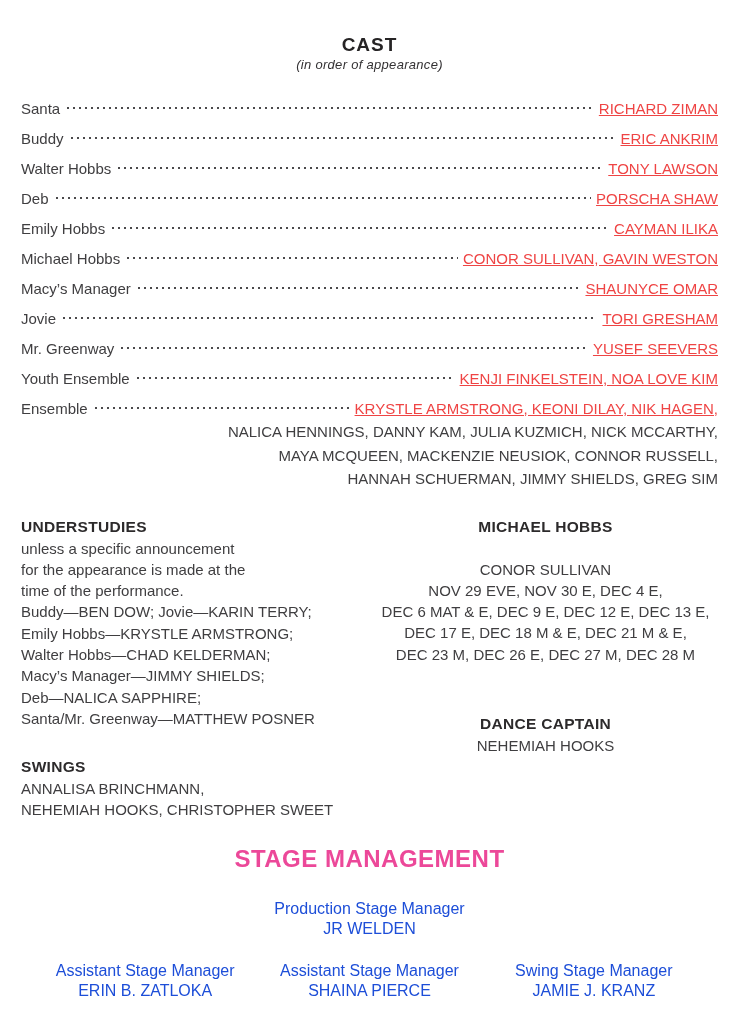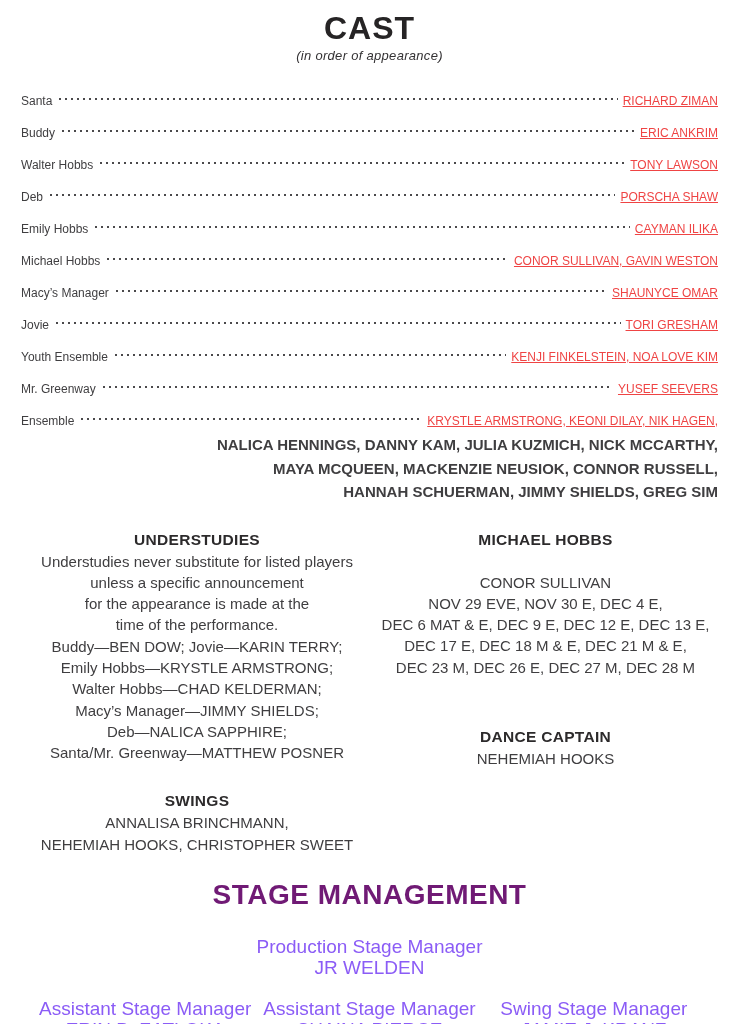--- a/index.html
+++ b/index.html
@@ -7,53 +7,53 @@
   body {
     width: 739px; height: 1024px;
     font-family: "Liberation Sans", sans-serif;
     color: #3f3e40;
     overflow: hidden;
   }
   .page { width: 739px; height: 1024px; padding: 10px 21px 0 21px; }
 
   
   .header { text-align: center; }
-  .title { font-size: 32px; font-weight: 700; color: #262425; letter-spacing: 1px; }
+  .title { font-size: 19px; font-weight: 700; color: #262425; letter-spacing: 1px; margin-top: 24px; }
   .subtitle { font-size: 13px; font-style: italic; color: #333133; margin-top: 1px; letter-spacing: 0.3px; }
 
   
   .cast-list { margin-top: 18px; }
-  .cast-row { display: flex; align-items: baseline; font-size: 12px; line-height: 23.5px; }
+  .cast-row { display: flex; align-items: baseline; font-size: 15px; line-height: 23.5px; }
   .cast-row .role { white-space: nowrap; color: #3f3e40; }
   .cast-row .dots {
     flex: 1 1 auto; height: 23.5px; margin: 0 5px;
     background-image: radial-gradient(circle, #4a494b 1.05px, rgba(0,0,0,0) 1.3px);
     background-size: 6px 4px; background-repeat: repeat-x;
     background-position: left bottom 4px;
   }
   .cast-row .names { white-space: nowrap; color: #ef4444; text-decoration: underline; }
-  .ens-cont { text-align: right; font-size: 15px; line-height: 23.5px; color: #3f3e40; font-weight: bold; }
+  .ens-cont { text-align: right; font-size: 15px; line-height: 23.5px; color: #3f3e40; }
 
   
   .cols { display: flex; margin-top: 25px; }
-  .col-left { width: 352px; text-align: center; }
+  .col-left { width: 352px; }
   .col-right { flex: 1; text-align: center; }
   .sec-head { font-size: 15.5px; font-weight: 700; color: #2c2a2b; line-height: 22px; letter-spacing: 0.3px; }
   .note-line, .assign-line, .swing-line, .date-line, .perf-name, .dc-name { font-size: 15px; line-height: 21.3px; color: #3f3e40; }
   .assign-block { }
   .swings-block { margin-top: 27px; }
   .perf-block { margin-top: 0; }
   .perf-gap { height: 21px; }
   .dance-captain { margin-top: 48px; }
 
   
   .stage-mgmt { margin-top: 24px; text-align: center; }
-  .sm-title { font-size: 28px; font-weight: 700; color: #701a75; letter-spacing: 0.5px; }
+  .sm-title { font-size: 24px; font-weight: 700; color: #ec4899; letter-spacing: 0.5px; }
   .sm-prod { margin-top: 26px; }
-  .sm-role, .sm-name { font-size: 19px; line-height: 20.5px; color: #8b5cf6; }
+  .sm-role, .sm-name { font-size: 16px; line-height: 20.5px; color: #1d4ed8; }
   .sm-cols { display: flex; margin-top: 21px; padding: 0 12px; }
   .sm-col { flex: 1; text-align: center; }
 </style>
 </head>
 <body>
 
 <div class="page">
 
   <div class="header">
     <div class="title">CAST</div>
@@ -95,44 +95,43 @@
       <span class="role">Macy’s Manager</span>
       <span class="dots"></span>
       <span class="names">SHAUNYCE OMAR</span>
     </div>
     <div class="cast-row">
       <span class="role">Jovie</span>
       <span class="dots"></span>
       <span class="names">TORI GRESHAM</span>
     </div>
     <div class="cast-row">
+      <span class="role">Mr. Greenway</span>
+      <span class="dots"></span>
+      <span class="names">YUSEF SEEVERS</span>
+    </div>
+    <div class="cast-row">
       <span class="role">Youth Ensemble</span>
       <span class="dots"></span>
       <span class="names">KENJI FINKELSTEIN, NOA LOVE KIM</span>
-    </div>
-    <div class="cast-row">
-      <span class="role">Mr. Greenway</span>
-      <span class="dots"></span>
-      <span class="names">YUSEF SEEVERS</span>
     </div>
     <div class="cast-row">
       <span class="role">Ensemble</span>
       <span class="dots"></span>
       <span class="names">KRYSTLE ARMSTRONG, KEONI DILAY, NIK HAGEN,</span>
     </div>
     <div class="ens-cont">NALICA HENNINGS, DANNY KAM, JULIA KUZMICH, NICK MCCARTHY,</div>
     <div class="ens-cont">MAYA MCQUEEN, MACKENZIE NEUSIOK, CONNOR RUSSELL,</div>
     <div class="ens-cont">HANNAH SCHUERMAN, JIMMY SHIELDS, GREG SIM</div>
   </div>
 
   <div class="cols">
 
     <div class="col-left">
       <div class="sec-head">UNDERSTUDIES</div>
-      <div class="note-line">Understudies never substitute for listed players</div>
       <div class="note-line">unless a specific announcement</div>
       <div class="note-line">for the appearance is made at the</div>
       <div class="note-line">time of the performance.</div>
       <div class="assign-block">
         <div class="assign-line">Buddy—BEN DOW; Jovie—KARIN TERRY;</div>
         <div class="assign-line">Emily Hobbs—KRYSTLE ARMSTRONG;</div>
         <div class="assign-line">Walter Hobbs—CHAD KELDERMAN;</div>
         <div class="assign-line">Macy’s Manager—JIMMY SHIELDS;</div>
         <div class="assign-line">Deb—NALICA SAPPHIRE;</div>
         <div class="assign-line">Santa/Mr. Greenway—MATTHEW POSNER</div>

